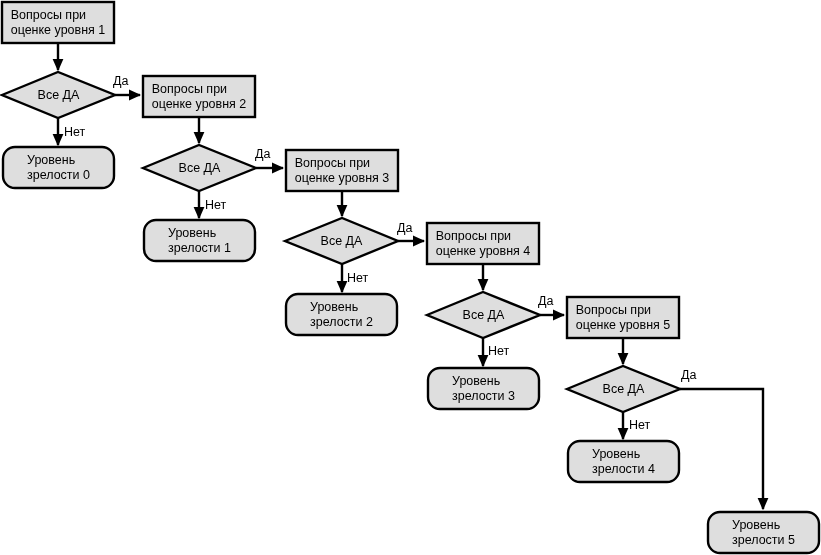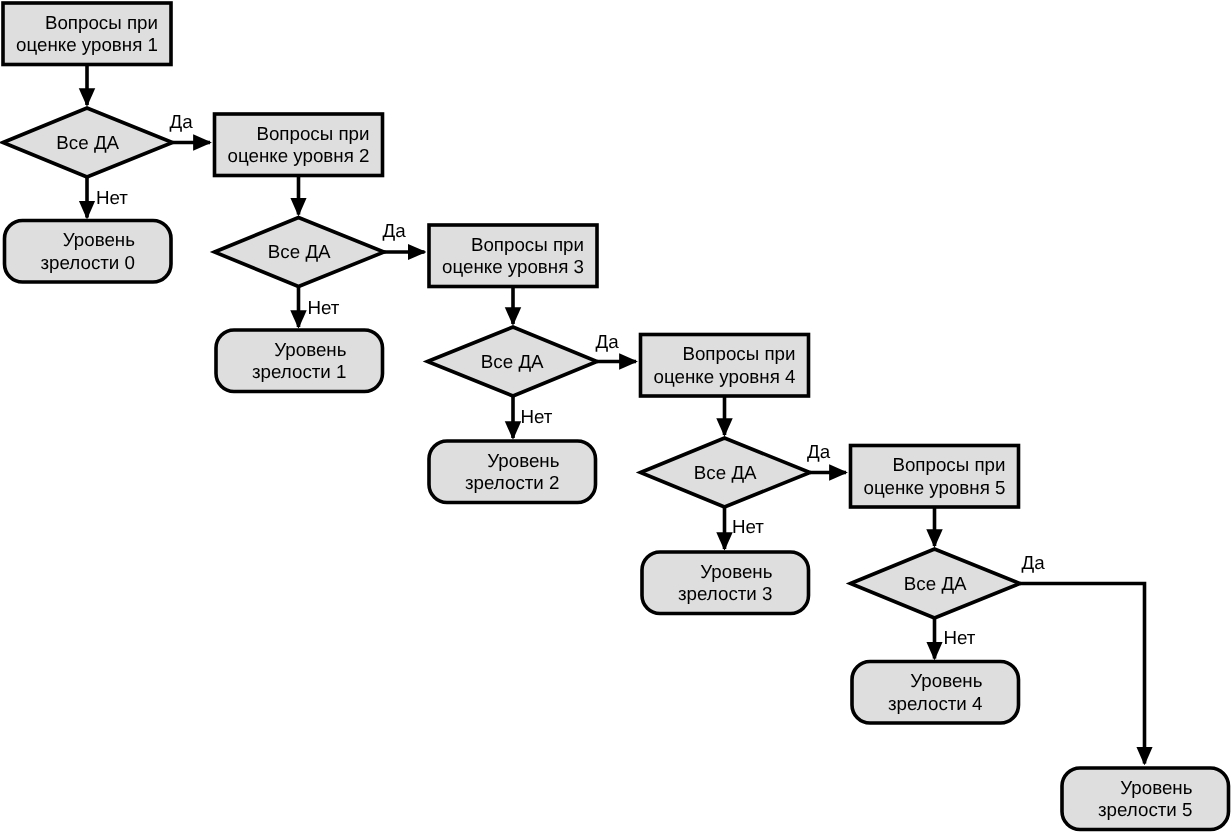--- a/index.html
+++ b/index.html
@@ -20,21 +20,21 @@
     left: 0;
     top: 0;
     width: 821px;
     height: 555px;
   }
   .node-label {
     position: absolute;
     display: flex;
     align-items: center;
     justify-content: center;
-    text-align: right;
+    text-align: left;
     font-size: 12.5px;
     line-height: 15px;
     color: #000000;
     white-space: pre-line;
     pointer-events: none;
     letter-spacing: 0px;
   }
   .edge-label {
     position: absolute;
     font-size: 12.5px;

